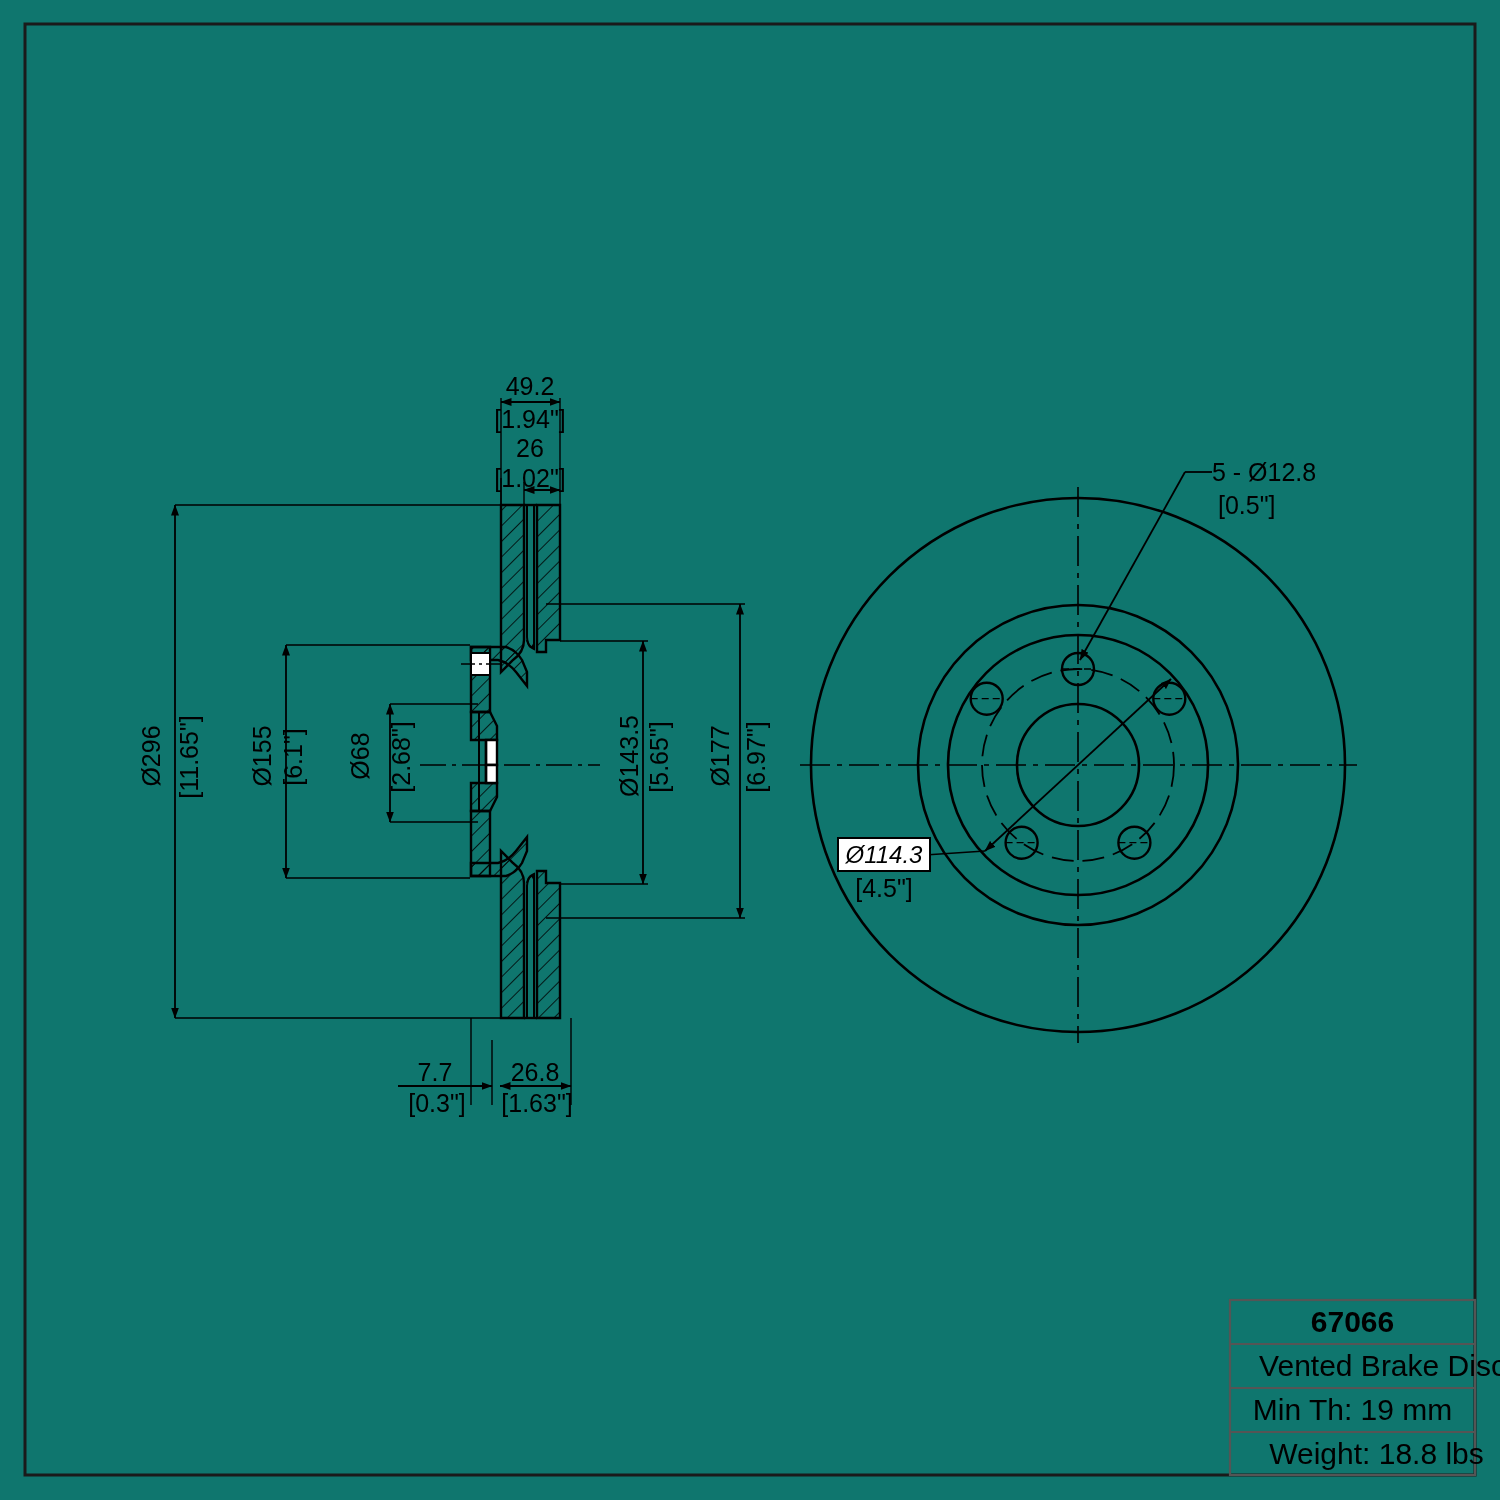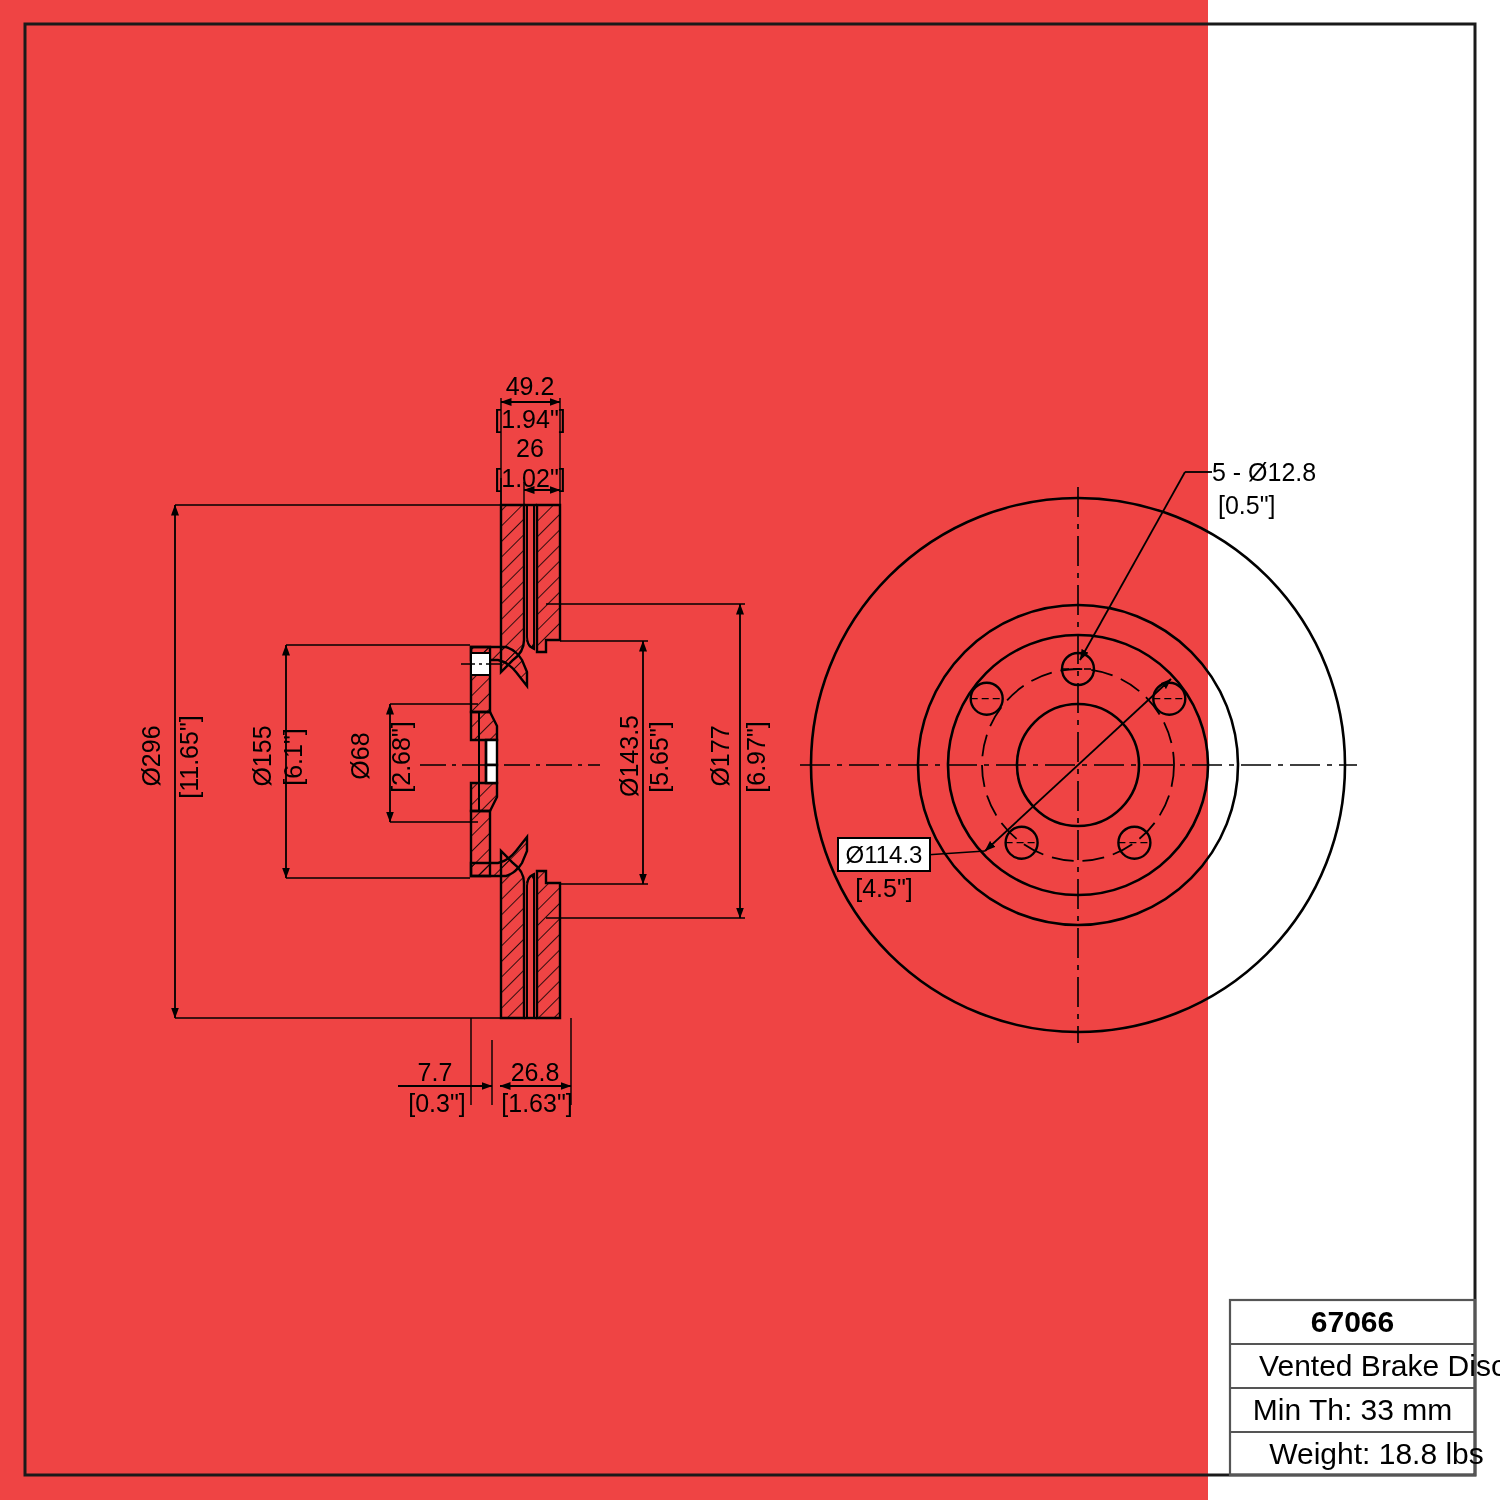--- a/index.html
+++ b/index.html
@@ -8,23 +8,23 @@
     background: #ffffff;
   }
   body {
     width: 1500px;
     height: 1500px;
     font-family: "Liberation Sans", sans-serif;
     overflow: hidden;
   }
   #sheet {
     position: relative;
-    width: 1208px;
+    width: 1500px;
     height: 1500px;
-    background: #ef4444;
+    background: #0f766e;
   }
   #drawing-svg {
     position: absolute;
     left: 0;
     top: 0;
   }
   .tb-text {
     position: absolute;
     display: flex;
     align-items: center;
@@ -216,21 +216,21 @@
 
   <div class="tb-text" style="left:390px; top:1058px; width:90px; height:28px; font-size:25px;">7.7</div>
   <div class="tb-text" style="left:382px; top:1088px; width:110px; height:30px; font-size:25px;">[0.3"]</div>
 
   <div class="tb-text" style="left:490px; top:1058px; width:90px; height:28px; font-size:25px;">26.8</div>
   <div class="tb-text" style="left:482px; top:1088px; width:110px; height:30px; font-size:25px;">[1.63"]</div>
 
   <div class="tb-text" style="left:1212px; top:457px; width:160px; height:30px; font-size:25px; justify-content:flex-start;">5 - Ø12.8</div>
   <div class="tb-text" style="left:1218px; top:490px; width:140px; height:30px; font-size:25px; justify-content:flex-start;">[0.5"]</div>
 
-  <div class="tb-text" style="left:838px; top:839px; width:92px; height:31px; font-size:24px;">Ø114.3</div>
+  <div class="tb-text" style="left:838px; top:839px; width:92px; height:31px; font-size:24px;font-style:italic;">Ø114.3</div>
   <div class="tb-text" style="left:838px; top:873px; width:92px; height:30px; font-size:25px;">[4.5"]</div>
 
   <div class="tb-text" style="left:1230px; top:1300px; width:245px; height:44px; font-size:30px;font-weight:bold;">67066</div>
   <div class="tb-text" style="left:1230px; top:1344px; width:245px; height:44px; font-size:30px;margin-left:30px;">Vented Brake Disc</div>
-  <div class="tb-text" style="left:1230px; top:1388px; width:245px; height:44px; font-size:30px;">Min Th: 33 mm</div>
+  <div class="tb-text" style="left:1230px; top:1388px; width:245px; height:44px; font-size:30px;">Min Th: 19 mm</div>
   <div class="tb-text" style="left:1230px; top:1432px; width:245px; height:43px; font-size:30px;padding-left:24px;">Weight: 18.8 lbs</div>
 
 </div>
 
 </body></html>

